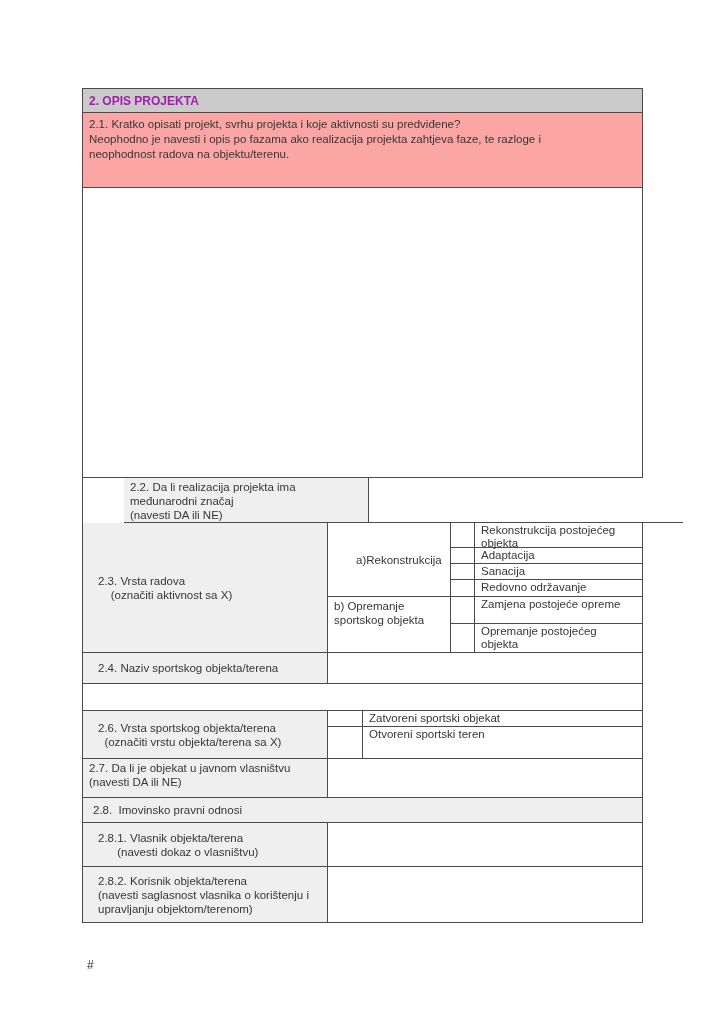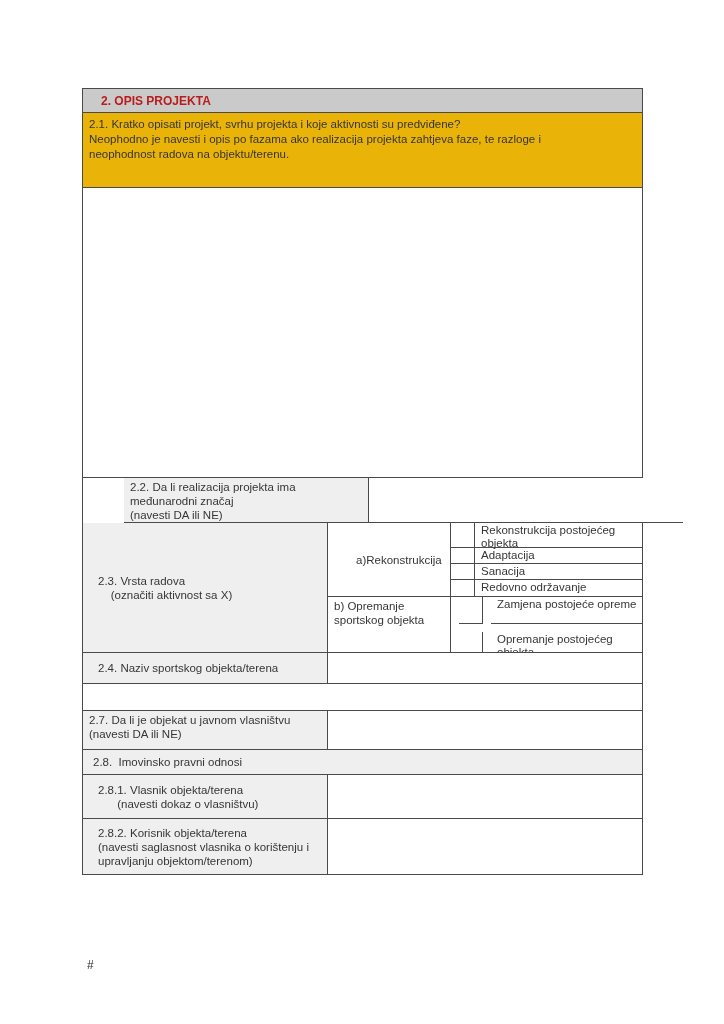--- a/index.html
+++ b/index.html
@@ -15,23 +15,23 @@
     position: absolute;
     left: 82px; top: 88px;
     width: 561px;
     border: 1px solid #4a4a4a;
     background: #ffffff;
   }
   .row { border-bottom: 1px solid #4a4a4a; width: 100%; overflow: hidden; }
   .row:last-child { border-bottom: none; }
 
   .row-header { height: 24px; background: #cacaca; display: flex; align-items: center; padding-left: 6px; }
-  .section-title { font-weight: bold; font-size: 12px; color: #b91c1c; margin-left: 12px; }
+  .section-title { font-weight: bold; font-size: 12px; color: #a21caf; }
 
-  .row-21 { height: 75px; background: #eab308; padding: 4px 6px; white-space: pre-line; line-height: 15px; }
+  .row-21 { height: 75px; background: #fca5a5; padding: 4px 6px; white-space: pre-line; line-height: 15px; }
   .row-answer { height: 290px; background: #ffffff; }
 
   .grid2 { display: grid; grid-template-columns: 245px 1fr; }
   .row-22 { height: 45px; margin-left: 41px; }
   .row-23 { height: 130px; }
   .row-24 { height: 31px; }
   .row-25 { height: 27px; }
   .row-26 { height: 48px; display: grid; grid-template-columns: 245px 35px 1fr; grid-template-rows: 16px 31px; }
   .row-27 { height: 39px; }
   .row-28 { height: 25px; background: #efefef; display: flex; align-items: center; padding-left: 10px; }
@@ -45,21 +45,21 @@
     white-space: pre-line;
     line-height: 14px;
   }
   .lbl.v-center { display: flex; align-items: center; padding-left: 15px; }
   .cell-white { background: #ffffff; }
 
   
   .q23-right { display: flex; flex-direction: column; }
   .grp { display: grid; grid-template-columns: 123px 24px 1fr; }
   .grp-a { height: 74px; border-bottom: 1px solid #4a4a4a; grid-template-rows: 25px 16px 16px 16px; }
-  .grp-b { height: 55px; grid-template-rows: 27px 28px; gap: 8px; }
+  .grp-b { height: 55px; grid-template-rows: 27px 28px; }
   .grp-name {
     grid-column: 1; border-right: 1px solid #4a4a4a;
     padding: 2px 3px 2px 6px; white-space: pre-line; line-height: 14px;
   }
   .grp-a .grp-name { grid-row: 1 / 5; display: flex; align-items: center; padding-left: 28px; }
   .grp-b .grp-name { grid-row: 1 / 3; }
   .chk { border-right: 1px solid #4a4a4a; }
   .bb { border-bottom: 1px solid #4a4a4a; }
   .opt { padding: 1px 3px 11px 6px; white-space: pre-line; line-height: 12.5px; }
 
@@ -129,20 +129,28 @@
 
   <div class="row row-24 grid2">
     <div class="lbl v-center">2.4. Naziv sportskog objekta/terena</div>
     <div class="cell-white"></div>
   </div>
 
   <div class="row row-25 grid2">
     <div class="cell-white"></div>
   </div>
 
+  <div class="row row-26">
+    <div class="lbl v-center">2.6. Vrsta sportskog objekta/terena
+&nbsp;&nbsp;(označiti vrstu objekta/terena sa X)</div>
+    <div class="chk26 bb" style="grid-row:1;"></div>
+    <div class="opt26 bb" style="grid-row:1;">Zatvoreni sportski objekat</div>
+    <div class="chk26" style="grid-row:2;"></div>
+    <div class="opt26" style="grid-row:2;">Otvoreni sportski teren</div>
+  </div>
 
   <div class="row row-27 grid2">
     <div class="lbl">2.7. Da li je objekat u javnom vlasništvu
 (navesti DA ili NE)</div>
     <div class="cell-white"></div>
   </div>
 
   <div class="row row-28">2.8.&nbsp; Imovinsko pravni odnosi</div>
 
   <div class="row row-281 grid2">

